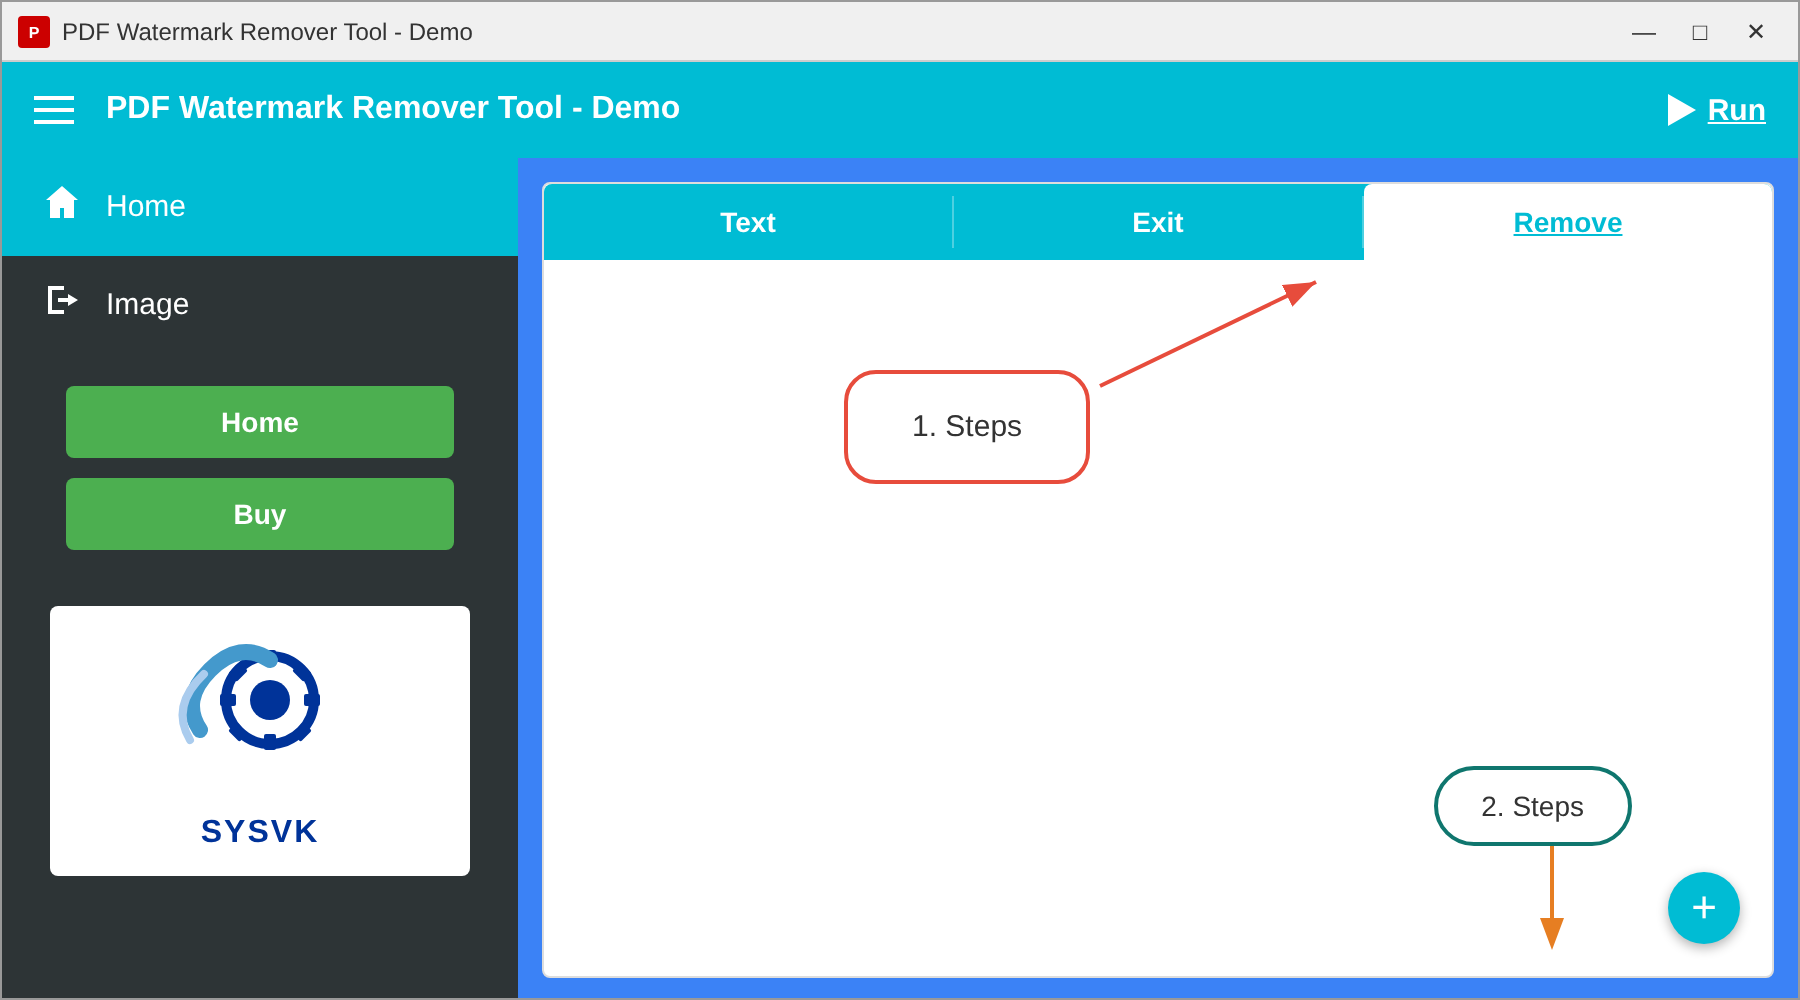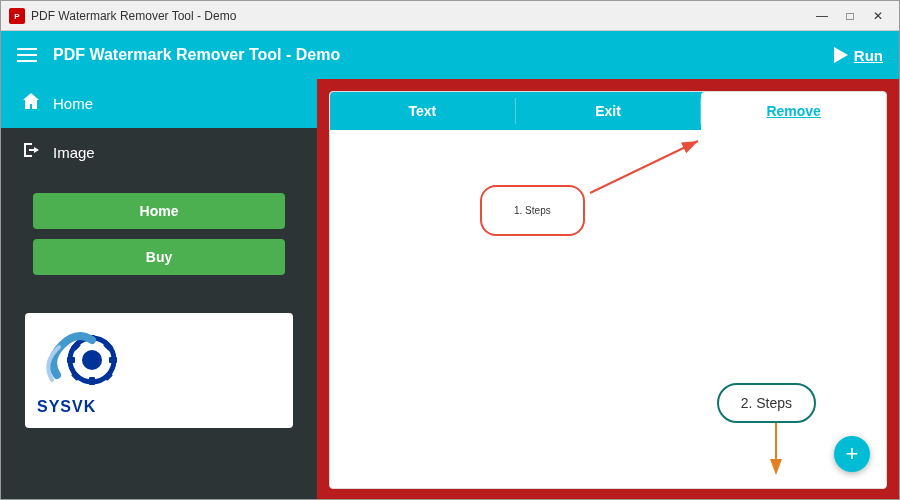--- a/index.html
+++ b/index.html
@@ -110,21 +110,21 @@
     }
 
     
     .main-layout {
       display: flex;
       height: calc(500px - 30px - 48px);
     }
 
     
     .sidebar {
-      width: 316px;
+      width: 258px;
       background: #2d3436;
       display: flex;
       flex-direction: column;
       flex-shrink: 0;
     }
     .sidebar-nav-item {
       display: flex;
       align-items: center;
       gap: 12px;
       padding: 12px 20px;
@@ -155,40 +155,40 @@
       color: white;
       border: none;
       border-radius: 4px;
       font-size: 14px;
       font-weight: bold;
       cursor: pointer;
       text-align: center;
     }
 
     .sidebar-logo {
-      margin: 22px 24px;
+      margin: 12px 24px;
       background: white;
       border-radius: 4px;
       padding: 12px;
       display: flex;
       flex-direction: column;
-      align-items: flex-start;
-      gap: 1px;
+      align-items: center;
+      gap: 21px;
     }
     .logo-text {
       font-size: 16px;
       font-weight: bold;
       color: #003399;
       letter-spacing: 1px;
     }
 
     
     .content-area {
       flex: 1;
-      background: #b91c1c;
+      background: #3b82f6;
       padding: 12px;
     }
     .content-panel {
       background: white;
       border: 1px solid #ddd;
       border-radius: 4px;
       height: 100%;
       display: flex;
       flex-direction: column;
     }
@@ -225,21 +225,21 @@
     .content-body {
       flex: 1;
       position: relative;
       padding: 10px;
     }
     .callout-box {
       border: 2px solid #e74c3c;
       border-radius: 16px;
       padding: 18px 32px;
       background: white;
-      font-size: 10px;
+      font-size: 15px;
       font-weight: 500;
       color: #333;
       white-space: nowrap;
     }
     .callout-box-2 {
       border: 2px solid #0f766e;
       border-radius: 24px;
       padding: 10px 22px;
       background: white;
       font-size: 14px;

